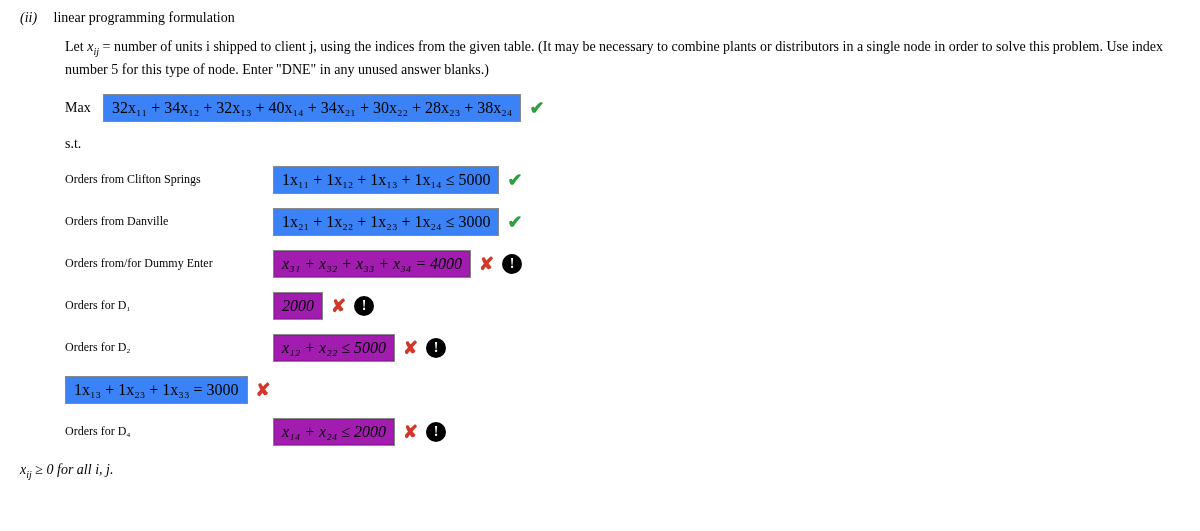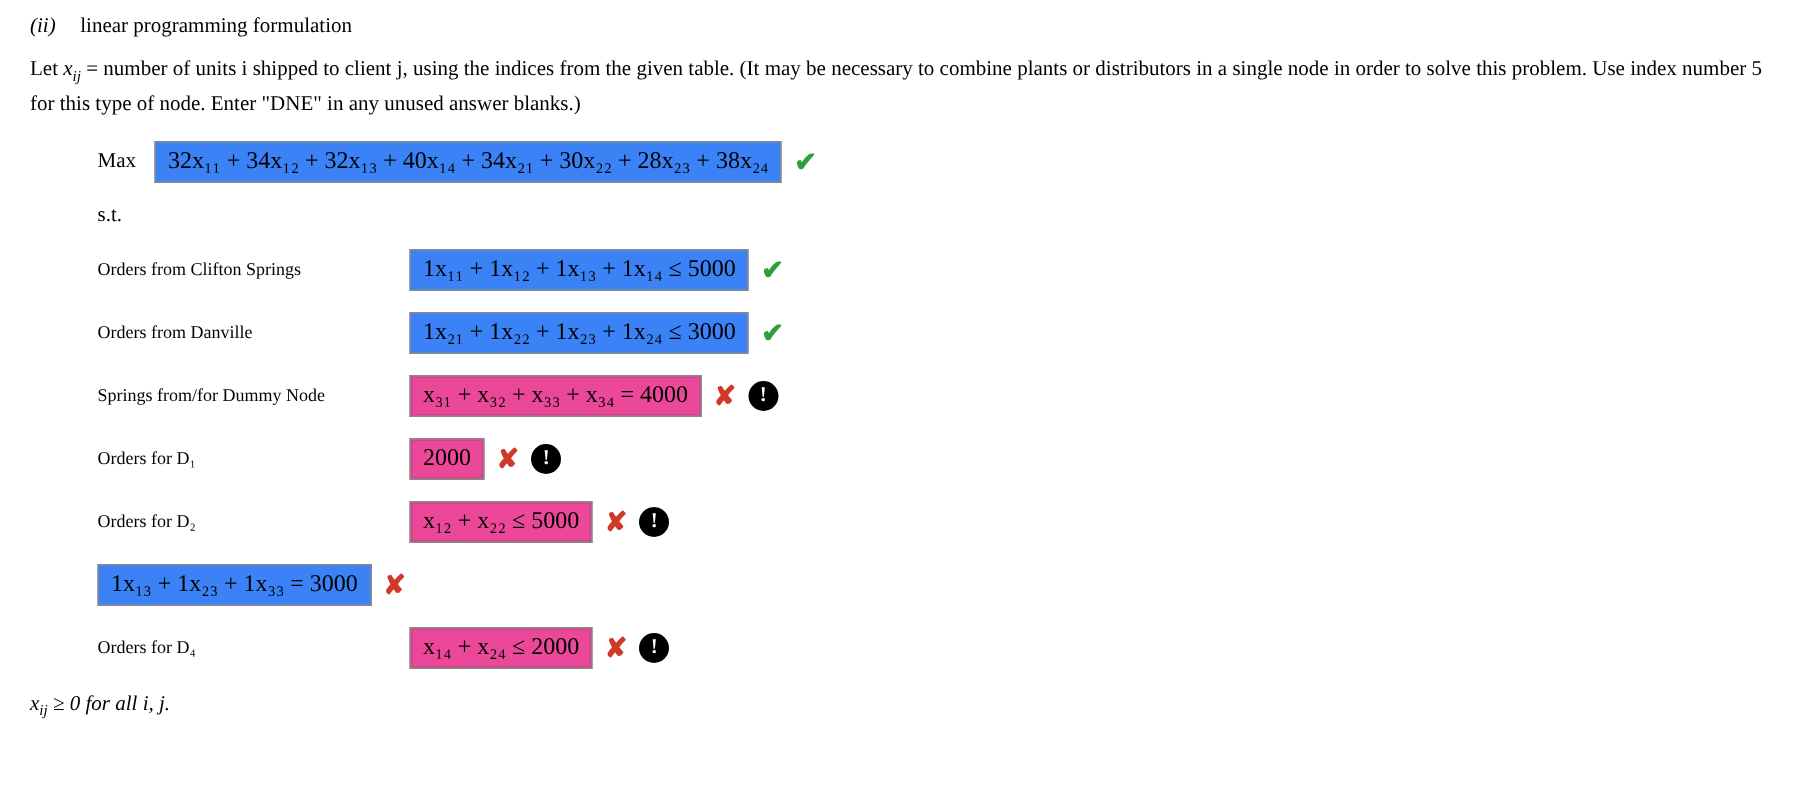--- a/index.html
+++ b/index.html
@@ -15,20 +15,21 @@
     .part-label {
       display: inline-block;
       width: 30px;
       vertical-align: top;
       font-style: italic;
     }
     .part-title {
       display: inline-block;
     }
     .intro {
+      margin-left: 45px;
       margin-top: 10px;
       line-height: 1.5;
     }
     .row {
       margin-left: 45px;
       margin-top: 14px;
       display: flex;
       align-items: center;
       gap: 8px;
     }
@@ -46,22 +47,23 @@
     .answer-box {
       border: 1px solid #888;
       padding: 4px 8px;
       font-size: 16px;
       background: #3b82f6;
       display: inline-block;
       white-space: nowrap;
       font-family: "Times New Roman", serif;
     }
     .answer-box.shaded {
-      background: #ec4899;
+      background: #a21caf;
       box-shadow: inset 0 0 0 1px rgba(0,0,0,.1);
+      font-style: italic;
     }
     .sub { font-size: 0.72em; vertical-align: sub; }
     .ital { font-style: italic; }
     .check {
       color: #2e9e3f;
       font-size: 18px;
       font-weight: bold;
     }
     .cross {
       color: #d0392a;
@@ -111,21 +113,21 @@
       <span class="row-label">Orders from Clifton Springs</span>
       <span class="answer-box">1x₁₁ + 1x₁₂ + 1x₁₃ + 1x₁₄ ≤ 5000</span>
       <span class="check">✔</span>
     </div>
     <div class="row">
       <span class="row-label">Orders from Danville</span>
       <span class="answer-box">1x₂₁ + 1x₂₂ + 1x₂₃ + 1x₂₄ ≤ 3000</span>
       <span class="check">✔</span>
     </div>
     <div class="row">
-      <span class="row-label">Springs from/for Dummy Node</span>
+      <span class="row-label">Orders from/for Dummy Enter</span>
       <span class="answer-box shaded">x₃₁ + x₃₂ + x₃₃ + x₃₄ = 4000</span>
       <span class="cross">✘</span>
       <span class="bang">!</span>
     </div>
     <div class="row">
       <span class="row-label">Orders for D₁</span>
       <span class="answer-box shaded">2000</span>
       <span class="cross">✘</span>
       <span class="bang">!</span>
     </div>

